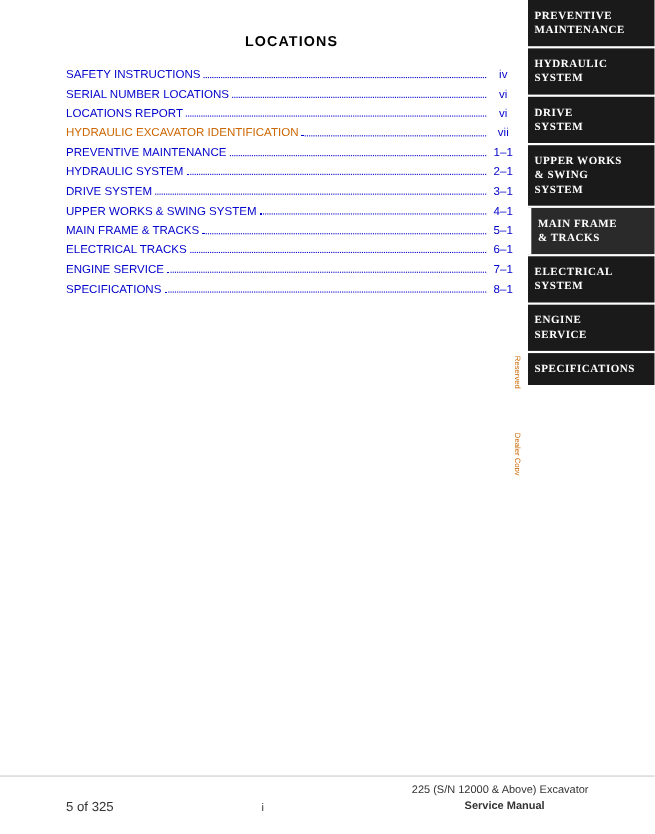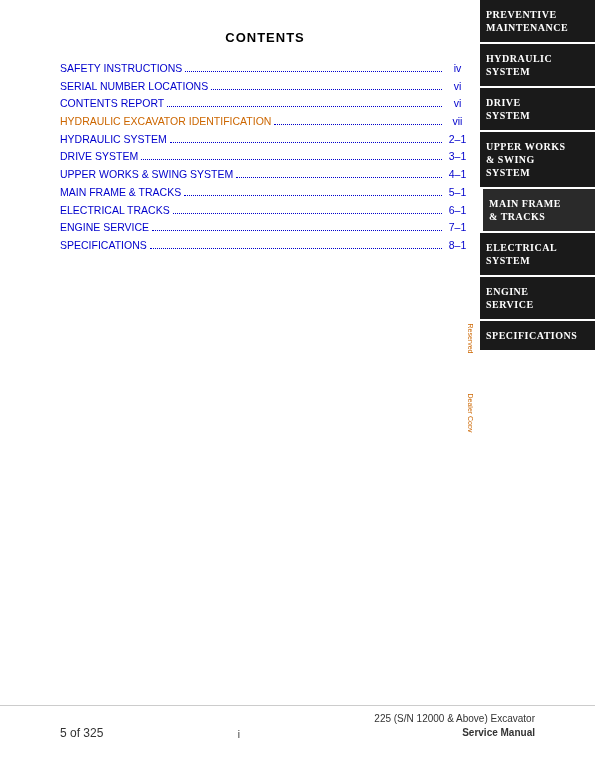--- a/index.html
+++ b/index.html
@@ -158,58 +158,63 @@
     }
 
     .footer-center {
       font-size: 10px;
       color: #333;
     }
 
     .footer-right {
       font-size: 10px;
       color: #333;
-      text-align: right;
+      text-align: left;
       line-height: 1.4;
     }
 
     .footer-right strong {
       font-size: 10px;
       margin-left: 48px;
     }
   </style>
 </head>
 <body>
 
 <div class="page">
 
   <div class="content-area">
-    <div class="page-title">CONTENTS</div>
+    <div class="page-title">LOCATIONS</div>
 
     <div class="toc-table">
 
     <div class="toc-row">
           <span class="toc-label">SAFETY INSTRUCTIONS</span>
           <span class="toc-dots"></span>
           <span class="toc-page">iv</span>
         </div>
         <div class="toc-row">
           <span class="toc-label">SERIAL NUMBER LOCATIONS</span>
           <span class="toc-dots"></span>
           <span class="toc-page">vi</span>
         </div>
         <div class="toc-row">
-          <span class="toc-label">CONTENTS REPORT</span>
+          <span class="toc-label">LOCATIONS REPORT</span>
           <span class="toc-dots"></span>
           <span class="toc-page">vi</span>
         </div>
         <div class="toc-row">
           <span class="toc-label orange">HYDRAULIC EXCAVATOR IDENTIFICATION</span>
           <span class="toc-dots"></span>
           <span class="toc-page">vii</span>
+        </div>
+        <div class="toc-row">
+          <span class="toc-label">PREVENTIVE MAINTENANCE</span>
+          <span class="toc-dots"></span>
+          <span class="toc-page">1–1</span>
         </div>
         <div class="toc-row">
           <span class="toc-label">HYDRAULIC SYSTEM</span>
           <span class="toc-dots"></span>
           <span class="toc-page">2–1</span>
         </div>
         <div class="toc-row">
           <span class="toc-label">DRIVE SYSTEM</span>
           <span class="toc-dots"></span>
           <span class="toc-page">3–1</span>

